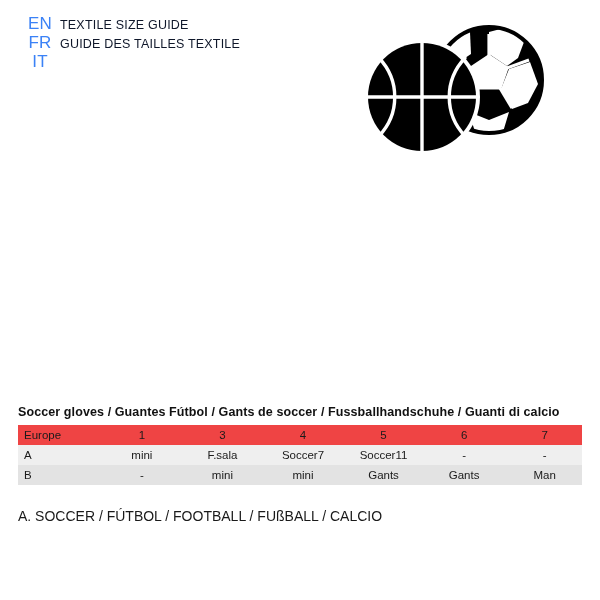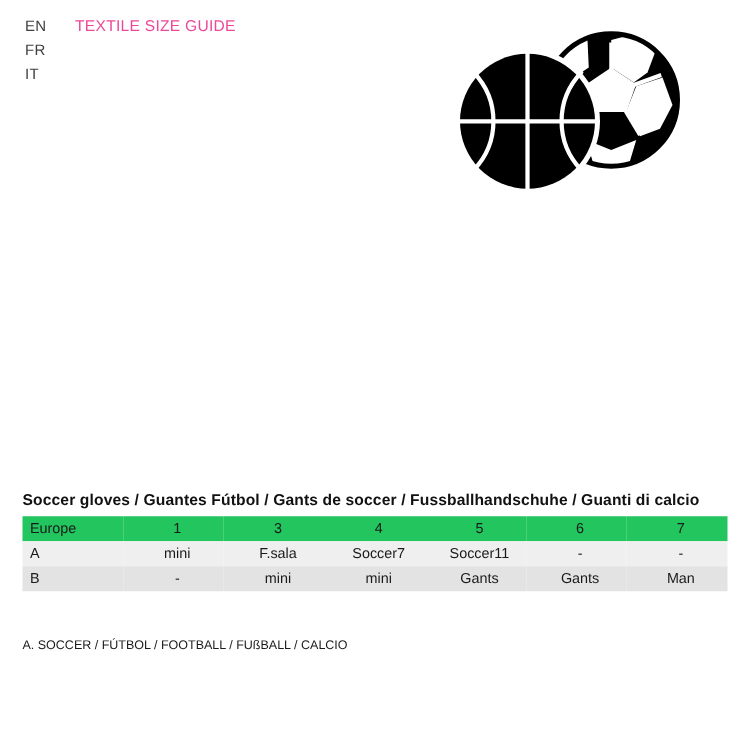--- a/index.html
+++ b/index.html
@@ -23,48 +23,49 @@
     top: 14px;
     width: 300px;
   }
   .legend-row {
     display: flex;
     align-items: baseline;
     height: 19px;
   }
   .legend-code {
     width: 40px;
-    font-size: 12px;
+    font-size: 17px;
     letter-spacing: 0.2px;
-    color: #404040;
+    color: #3b82f6;
+    text-align: center;
   }
   .legend-text {
     font-size: 12.5px;
     letter-spacing: 0.2px;
-    color: #ec4899;
+    color: #0f172a;
     white-space: nowrap;
   }
 
   
   .illustration {
     position: absolute;
     left: 352px;
     top: 20px;
     width: 210px;
     height: 150px;
   }
   .illustration svg {
     display: block;
   }
 
   
   .table-block {
     position: absolute;
     left: 18px;
-    top: 393px;
+    top: 405px;
     width: 564px;
   }
   .table-title {
     font-size: 12.5px;
     font-weight: bold;
     color: #111111;
     letter-spacing: 0.1px;
     margin-bottom: 6px;
     white-space: nowrap;
   }
@@ -76,57 +77,58 @@
   table.size-table td {
     font-size: 11.5px;
     color: #1a1a1a;
     height: 18px;
     padding: 1px 0 1px 6px;
     text-align: center;
     vertical-align: middle;
     border: none;
   }
   table.size-table tr.header-row td {
-    background: #22c55e;
+    background: #ef4444;
   }
   table.size-table tr.data-row td {
     background: #efefef;
   }
   table.size-table tr.data-row.alt td {
     background: #e3e3e3;
   }
   table.size-table td.first-col {
     text-align: left;
     padding-left: 6px;
   }
 
   
   .footnotes {
     position: absolute;
     left: 18px;
     top: 508px;
     width: 560px;
   }
   .footnote {
-    font-size: 10px;
+    font-size: 14px;
     color: #1a1a1a;
     line-height: 17px;
     white-space: nowrap;
   }
 </style>
 </head>
 <body>
 
 <div class="legend">
   <div class="legend-row">
     <span class="legend-code">EN</span>
     <span class="legend-text">TEXTILE SIZE GUIDE</span>
   </div>
   <div class="legend-row">
     <span class="legend-code">FR</span>
+    <span class="legend-text">GUIDE DES TAILLES TEXTILE</span>
   </div>
   <div class="legend-row">
     <span class="legend-code">IT</span>
   </div>
 </div>
 
 <div class="illustration">
   <svg width="210" height="150" viewBox="0 0 210 150" xmlns="http://www.w3.org/2000/svg">
 
     <g>

